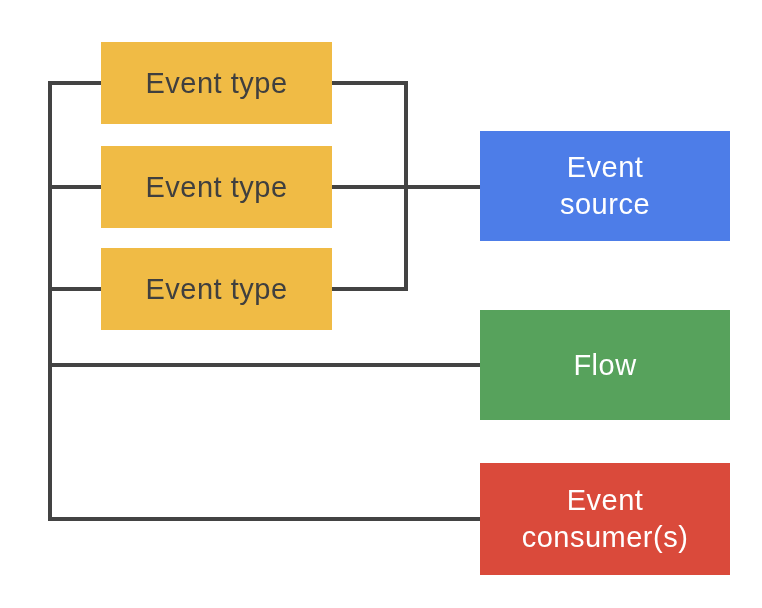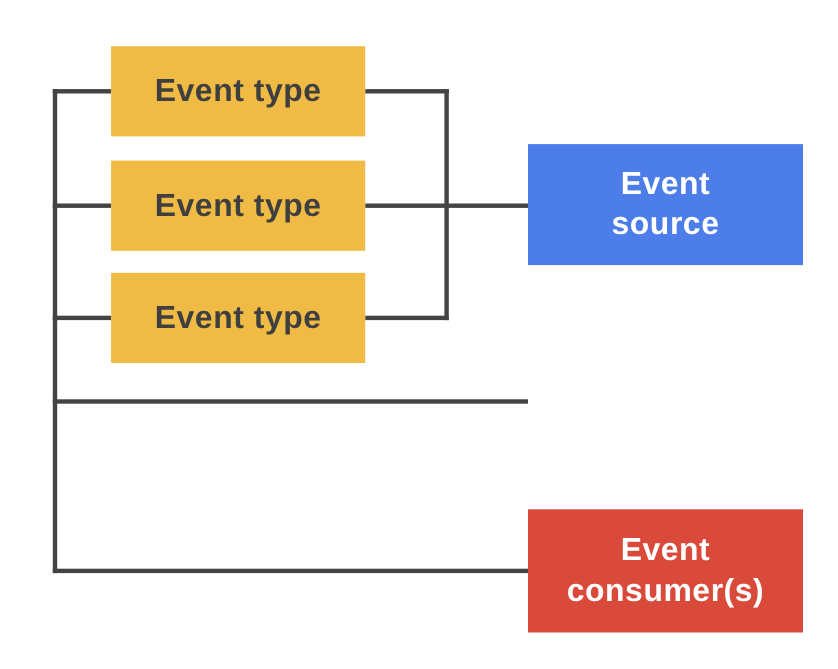--- a/index.html
+++ b/index.html
@@ -16,21 +16,21 @@
     height: 608px;
     overflow: hidden;
     background: #ffffff;
   }
   .node {
     position: absolute;
     display: flex;
     align-items: center;
     justify-content: center;
     text-align: center;
-    font-weight: bold;
+    font-weight: normal;
     font-size: 29px;
     line-height: 37px;
     letter-spacing: 0.5px;
     white-space: pre-line;
     box-sizing: border-box;
   }
   .connector {
     position: absolute;
   }
   
@@ -70,17 +70,18 @@
 
   <div class="node et1" style="background-color: rgb(240, 187, 69); color: rgb(63, 63, 63);">Event type</div>
 
   <div class="node et2" style="background-color: rgb(240, 187, 69); color: rgb(63, 63, 63);">Event type</div>
 
   <div class="node et3" style="background-color: rgb(240, 187, 69); color: rgb(63, 63, 63);">Event type</div>
 
   <div class="node src" style="background-color: rgb(77, 125, 232); color: rgb(255, 255, 255);">Event
 source</div>
 
+  <div class="node flw" style="background-color: rgb(87, 162, 92); color: rgb(255, 255, 255);">Flow</div>
 
   <div class="node cns" style="background-color: rgb(218, 74, 59); color: rgb(255, 255, 255);">Event
 consumer(s)</div>
 
 </div>
 
 </body></html>

